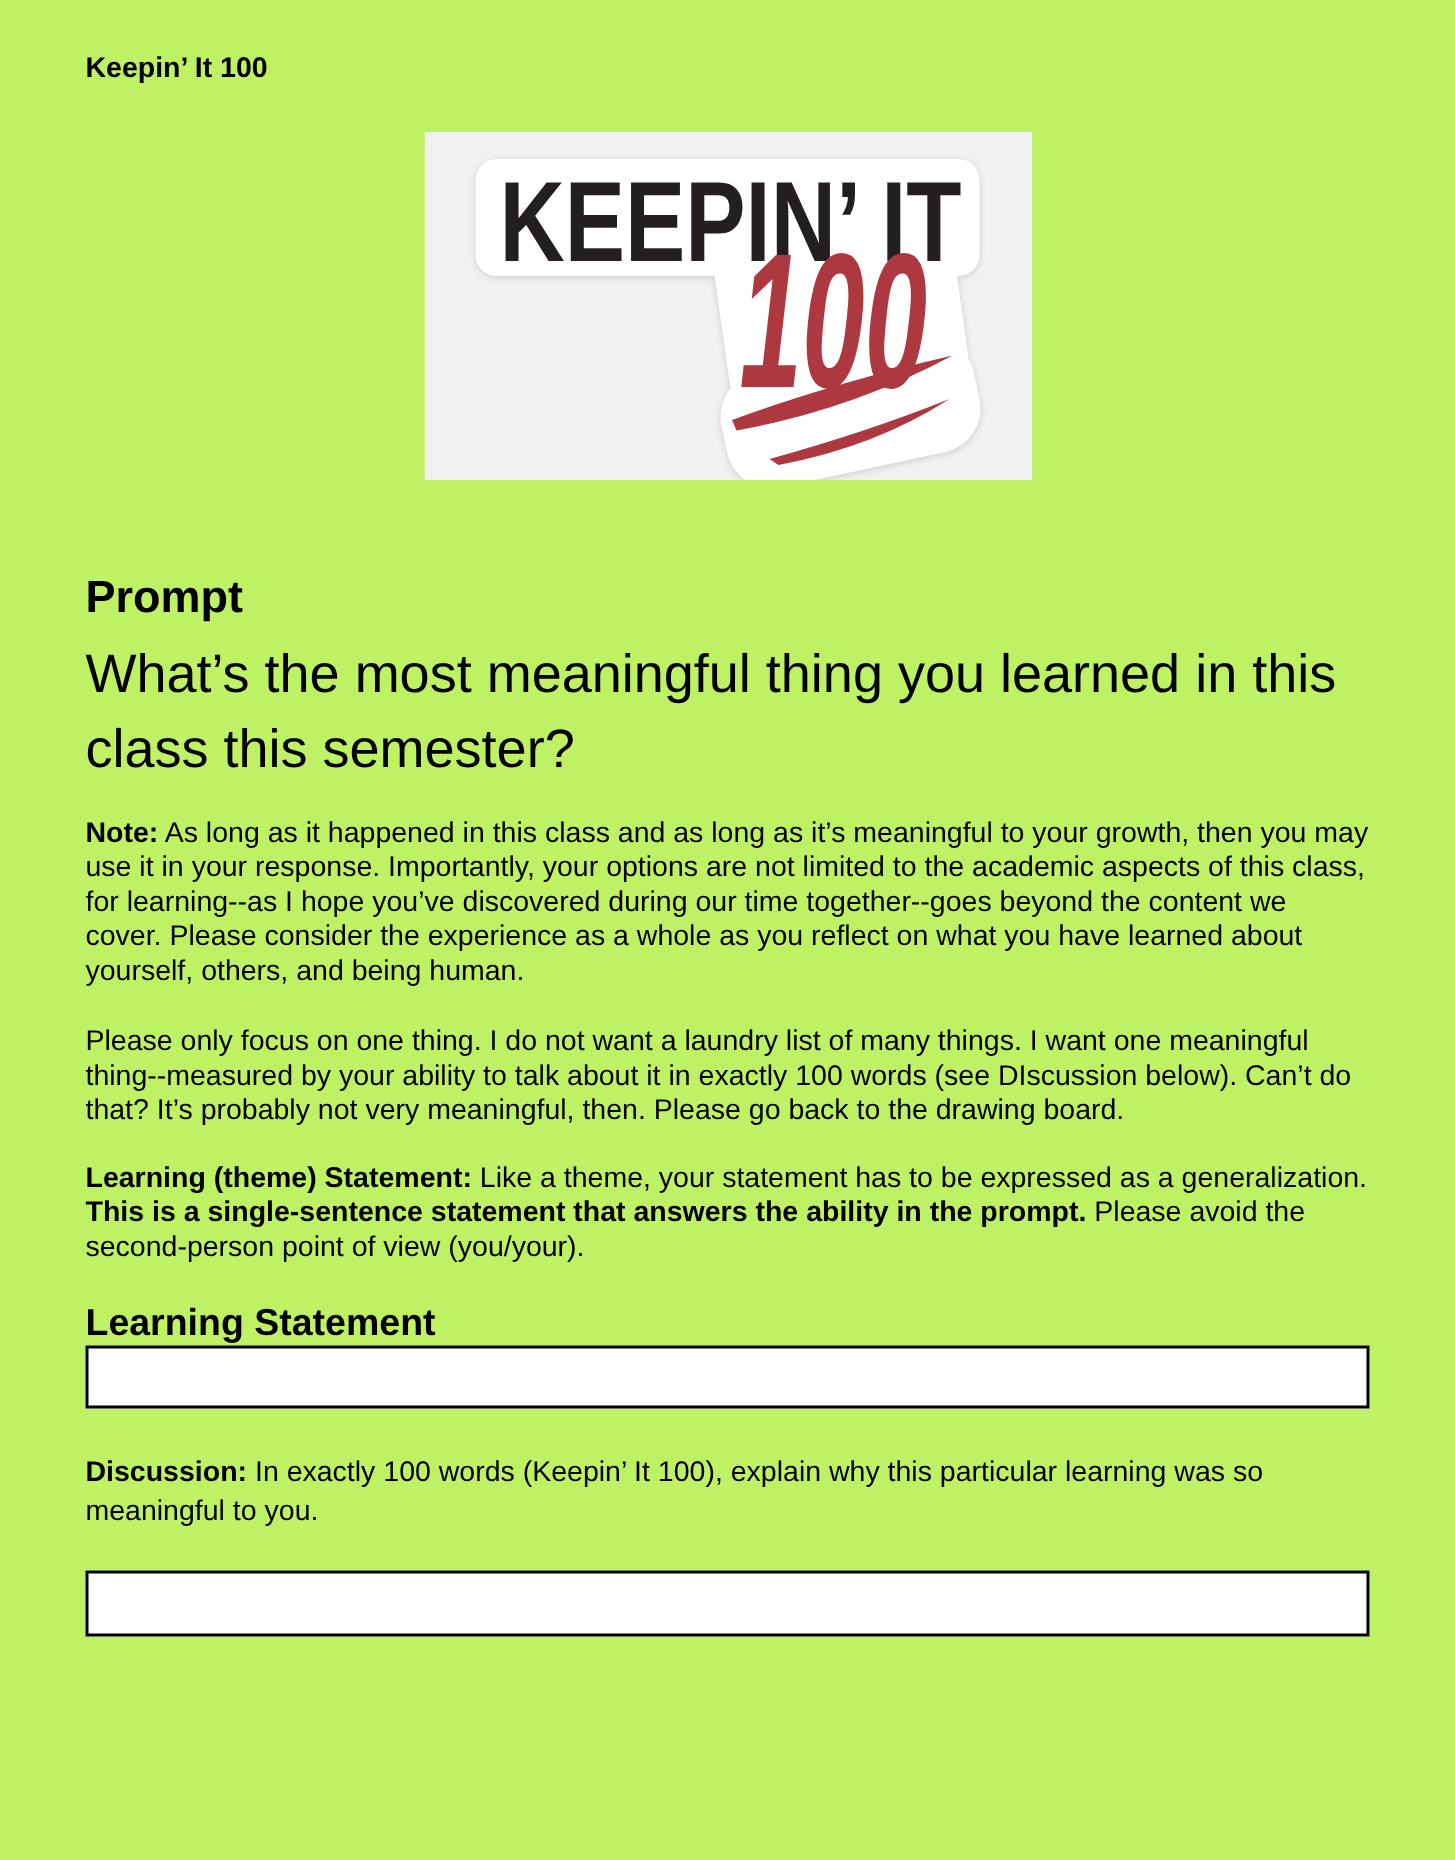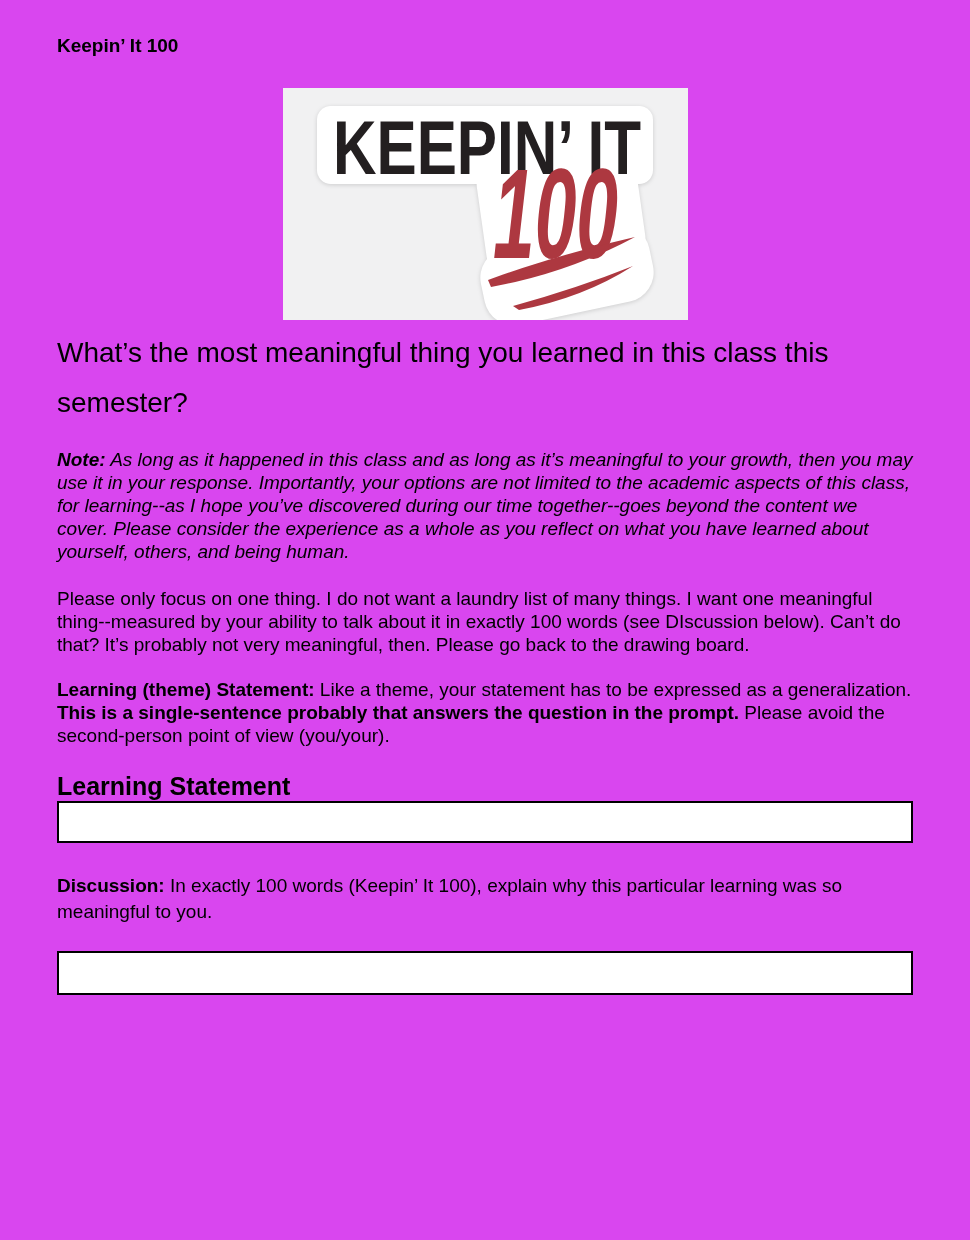--- a/index.html
+++ b/index.html
@@ -5,21 +5,21 @@
   html, body {
     margin: 0;
     padding: 0;
     background: #ffffff;
   }
   .page {
     position: relative;
     width: 970px;
     height: 1240px;
     margin: 0;
-    background: #d946ef;
+    background: #bef264;
     box-sizing: border-box;
     padding: 0 57px 30px 57px;
     font-family: "Liberation Sans", sans-serif;
     color: #000000;
     overflow: hidden;
   }
   .doc-header {
     padding-top: 34px;
     font-size: 19px;
     line-height: 24px;
@@ -33,30 +33,30 @@
   .logo-wrap svg { display: block; }
   .sticker { filter: drop-shadow(0px 1px 2px rgba(0,0,0,0.15)); }
   h1.prompt-heading {
     margin: 62px 0 0 0;
     font-size: 30px;
     line-height: 34px;
     font-weight: bold;
   }
   .prompt-question {
     margin: 8px 0 0 0;
-    font-size: 28px;
+    font-size: 36px;
     line-height: 50px;
     font-weight: normal;
   }
   p.body {
     margin: 24px 0 0 0;
     font-size: 19px;
     line-height: 23px;
   }
-  p.body.first { margin-top: 20px; font-style: italic; }
+  p.body.first { margin-top: 20px; }
   p.body.tight { margin-top: 22px; }
   p.discussion {
     margin-top: 30px;
     line-height: 26px;
   }
   .answer-label {
     margin: 28px 0 0 0;
     font-size: 25px;
     line-height: 23px;
     font-weight: bold;
@@ -92,29 +92,30 @@
         <rect x="198" y="58" width="160" height="130" rx="30" fill="#ffffff" transform="rotate(-8 278 123)"></rect>
         <rect x="198" y="148" width="172" height="78" rx="30" fill="#ffffff" transform="rotate(-12 284 187)"></rect>
         <text x="50" y="86" font-family="Liberation Sans, sans-serif" font-weight="bold" font-size="76" textLength="308" lengthAdjust="spacingAndGlyphs" fill="#231f20">KEEPIN’ IT</text>
         <text x="210" y="170" font-family="Liberation Sans, sans-serif" font-style="italic" font-weight="bold" font-size="128" textLength="125" lengthAdjust="spacingAndGlyphs" fill="#ad3840">100</text>
         <path d="M205 192 Q 270 168 352 149 Q 285 185 208 199 Z" fill="#ad3840"></path>
         <path d="M230 218 Q 295 200 350 178 Q 300 210 236 222 Z" fill="#ad3840"></path>
       </g>
     </svg>
   </div>
 
+  <h1 class="prompt-heading">Prompt</h1>
 
   <p class="prompt-question">What’s the most meaningful thing you learned in this class this semester?</p>
 
   <p class="body first"><strong>Note:</strong><span> As long as it happened in this class and as long as it’s meaningful to your growth, then you may use it in your response. Importantly, your options are not limited to the academic aspects of this class, for learning--as I hope you’ve discovered during our time together--goes beyond the content we cover. Please consider the experience as a whole as you reflect on what you have learned about yourself, others, and being human.</span></p>
 
   <p class="body"><span>Please only focus on one thing. I do not want a laundry list of many things. I want one meaningful thing--measured by your ability to talk about it in exactly 100 words (see DIscussion below). Can’t do that? It’s probably not very meaningful, then. Please go back to the drawing board.</span></p>
 
 
-  <p class="body tight"><strong>Learning (theme) Statement:</strong><span> Like a theme, your statement has to be expressed as a generalization. </span><strong>This is a single-sentence probably that answers the question in the prompt.</strong><span> Please avoid the second-person point of view (you/your).</span></p>
+  <p class="body tight"><strong>Learning (theme) Statement:</strong><span> Like a theme, your statement has to be expressed as a generalization. </span><strong>This is a single-sentence statement that answers the ability in the prompt.</strong><span> Please avoid the second-person point of view (you/your).</span></p>
 
   <div class="answer-label">Learning Statement</div>
 
   <div class="answer-box statement" role="textbox" aria-label="Learning Statement"></div>
 
   <p class="body discussion"><strong>Discussion:</strong><span> In exactly 100 words (Keepin’ It 100), explain why this particular learning was so meaningful to you.</span></p>
 
   <div class="answer-box discussion-box" role="textbox" aria-label="Discussion"></div>
 
 </div>

